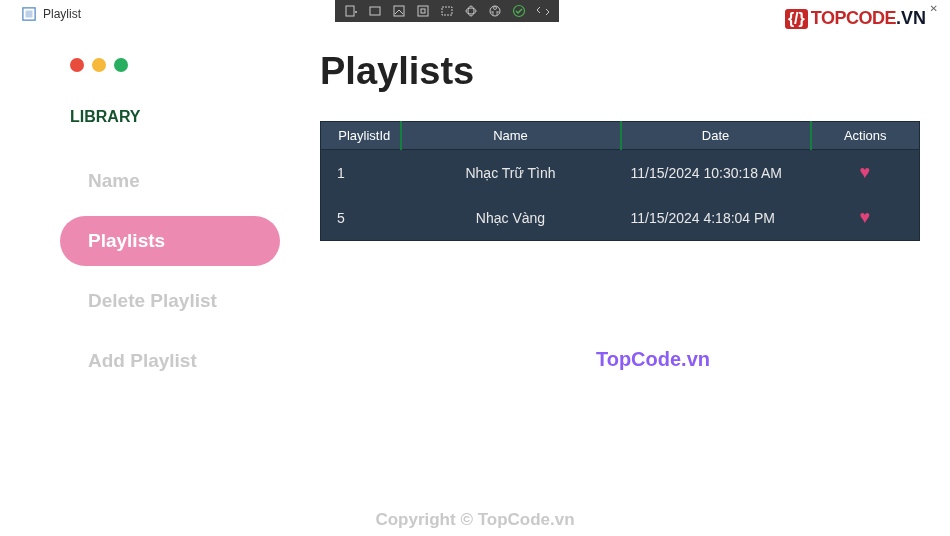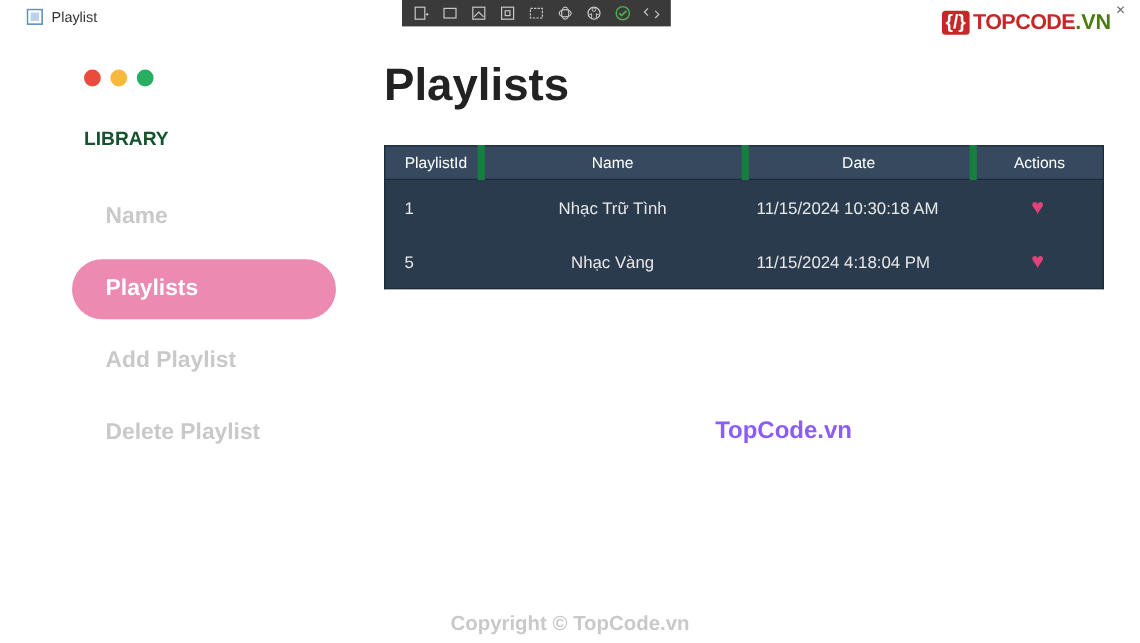--- a/index.html
+++ b/index.html
@@ -85,21 +85,21 @@
       padding: 1px 3px;
       border-radius: 3px;
       margin-right: 3px;
       font-size: 16px;
     }
     .brand-text {
       color: #c62828;
       letter-spacing: -0.5px;
     }
     .brand-vn {
-      color: #4d7c0f;
+      color: #0f172a;
     }
     .main {
       display: flex;
       height: calc(100% - 28px);
     }
     .sidebar {
       width: 280px;
       padding: 30px 0 0 60px;
     }
     .dots {
@@ -153,21 +153,21 @@
       color: #fff;
       border-collapse: collapse;
     }
     .playlist-table thead {
       background: #36495f;
     }
     .playlist-table th {
       font-size: 13px;
       font-weight: 400;
       padding: 6px 8px;
-      border-right: 6px solid #15803d;
+      border-right: 2px solid #15803d;
       border-bottom: 1px solid #1c2b3a;
       text-align: center;
     }
     .playlist-table th:last-child {
       border-right: none;
     }
     .playlist-table td {
       font-size: 14px;
       padding: 12px 10px;
       color: #e8e8e8;
@@ -278,22 +278,22 @@
 <div class="main">
   <div class="sidebar">
     <div class="dots">
       <div class="dot red"></div>
       <div class="dot yellow"></div>
       <div class="dot green"></div>
     </div>
     <div class="library-label">LIBRARY</div>
     <div class="nav-item">Name</div>
     <div class="nav-item active">Playlists</div>
+    <div class="nav-item">Delete Playlist</div>
     <div class="nav-item">Add Playlist</div>
-    <div class="nav-item">Delete Playlist</div>
   </div>
 
   <div class="content">
     <h1 class="page-title">Playlists</h1>
     <table class="playlist-table">
       <thead>
         <tr>
           <th class="col-id">PlaylistId</th>
           <th class="col-name">Name</th>
           <th class="col-date">Date</th>

